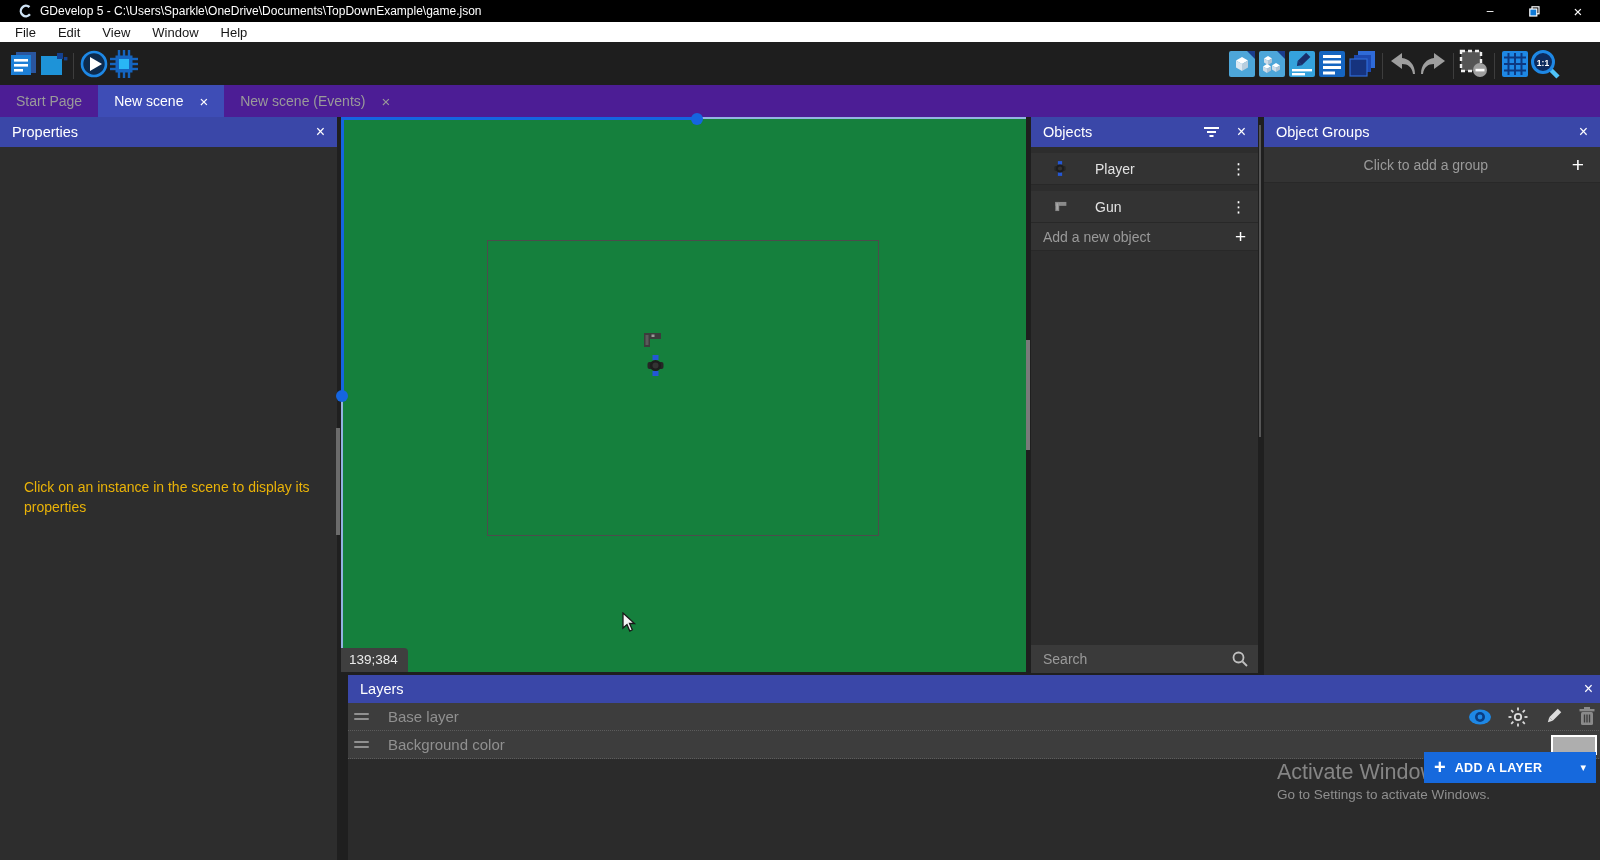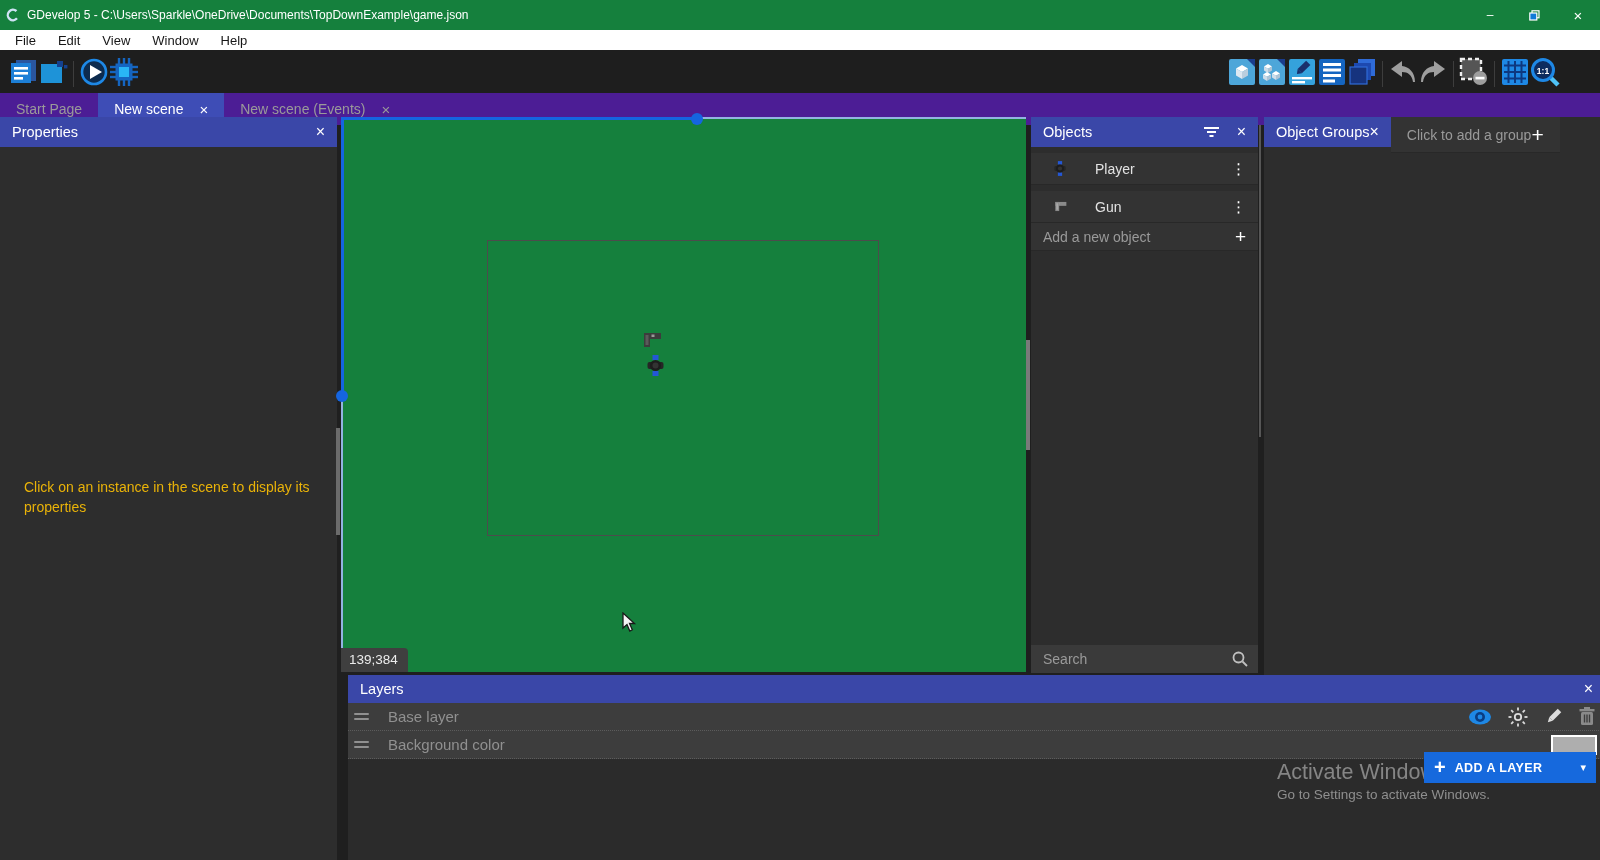--- a/index.html
+++ b/index.html
@@ -1,20 +1,20 @@
 <!DOCTYPE html>
 <html><head>
 <meta charset="utf-8">
 <style>
   * { margin:0; padding:0; box-sizing:border-box; }
   html,body { width:1600px; height:860px; }
   body { position:relative; background:#1f1f1f; font-family:"Liberation Sans",sans-serif; overflow:hidden; }
 
   
-  .titlebar { height:30px; background:#15803d; display:flex; align-items:center; padding-left:6px; color:#fff; font-size:12px; }
+  .titlebar { height:22px; background:#000000; display:flex; align-items:center; padding-left:19px; color:#fff; font-size:12px; }
   .titlebar .logo { width:14px; height:14px; margin-right:7px; display:flex; }
   .win-controls { margin-left:auto; display:flex; height:22px; }
   .win-btn { width:44px; height:22px; display:flex; align-items:center; justify-content:center; color:#fff; font-size:12px; }
 
   
   .menubar { height:20px; background:#ffffff; display:flex; align-items:center; font-size:13px; color:#161616; padding-left:4px; }
   .menu-item { padding:0 11px; height:20px; display:flex; align-items:center; }
 
   
   .toolbar { height:43px; background:#1e1e1e; display:flex; align-items:center; justify-content:space-between; padding:0 10px 0 8px; }
@@ -56,21 +56,21 @@
   .obj-row .obj-icon { width:18px; display:flex; justify-content:center; margin-left:8px; }
   .obj-row .obj-label { margin-left:26px; }
   .kebab { margin-left:auto; color:#fff; font-size:15px; letter-spacing:0; }
   .add-row { height:28px; background:#333333; border-bottom:1px solid #282828; display:flex; align-items:center; padding:0 12px; color:#9a9a9a; font-size:14px; flex:none; }
   .add-row .plus { margin-left:auto; color:#fff; font-size:19px; }
   .search-row { margin-top:auto; height:28px; background:#3a3a3a; display:flex; align-items:center; padding:0 12px; flex:none; }
   .search-input { flex:1; background:transparent; border:none; outline:none; color:#e5e5e5; font-size:14px; font-family:"Liberation Sans",sans-serif; }
   .search-input::placeholder { color:#9a9a9a; }
   .search-icon { display:flex; margin-left:8px; }
 
-  .groups { position:absolute; left:1264px; top:117px; width:336px; height:640px; background:#2d2d2d; display:flex; flex-direction:row; }
+  .groups { position:absolute; left:1264px; top:117px; width:336px; height:640px; background:#2d2d2d; display:flex; flex-direction:column; }
   .group-add-row { height:36px; background:#333333; border-bottom:1px solid #282828; display:flex; align-items:center; padding:0 16px; color:#9a9a9a; font-size:14px; flex:none; }
   .group-add-row .lbl { flex:1; text-align:center; }
   .group-add-row .plus { color:#fff; font-size:21px; }
 
   
   .layers { position:absolute; left:348px; top:675px; width:1259px; height:185px; background:#2b2b2b; }
   .layers-header { height:28px; background:#3a47a8; color:#fff; display:flex; align-items:center; padding:0 14px 0 12px; font-size:14.5px; }
   .layer-row { height:28px; background:#3d3d3d; border-bottom:1px dotted #5c5c5c; display:flex; align-items:center; padding:0 4px; color:#909090; font-size:15px; }
   .drag-handle { width:15px; display:flex; flex-direction:column; gap:3px; margin:0 2px; }
   .drag-handle i { height:2px; background:#909090; border-radius:1px; }

